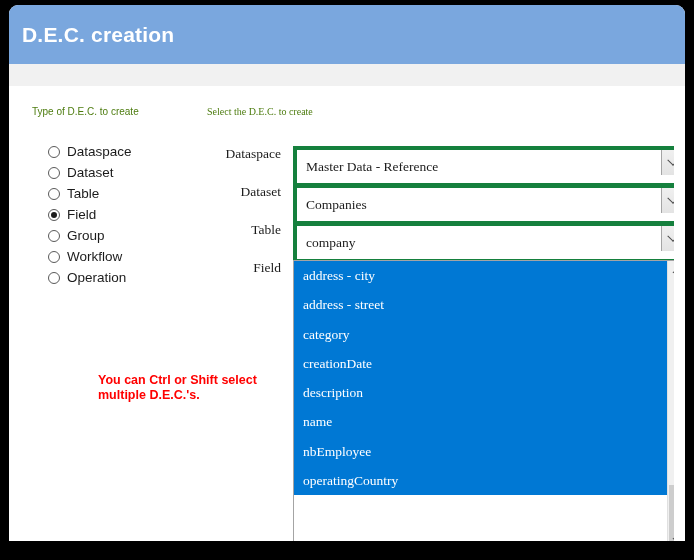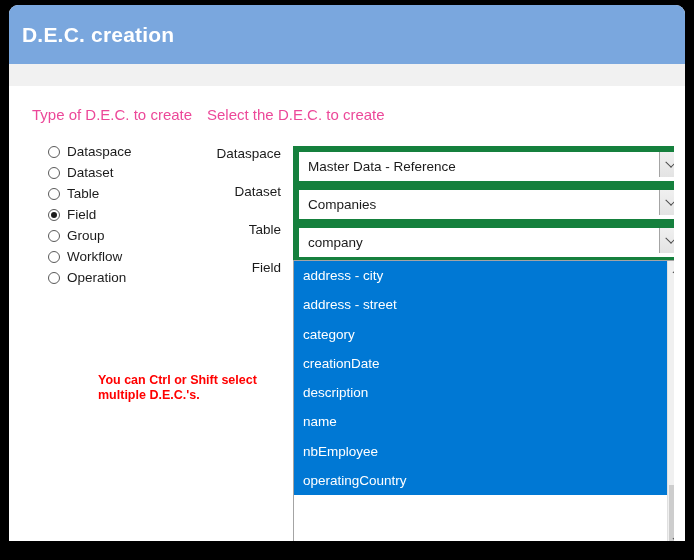--- a/index.html
+++ b/index.html
@@ -73,23 +73,23 @@
   }
 
   
   .left-col {
     position: absolute;
     left: 12px;
     top: 20px;
     width: 175px;
   }
   .section-heading {
-    font-size: 15px;
-    color: #ec4899;
-    margin-bottom: 18px;
+    font-size: 10px;
+    color: #4d7c0f;
+    margin-bottom: 24px;
     white-space: nowrap;
   }
   .radio-list {
     margin-left: 16px;
   }
   .radio-row {
     display: flex;
     align-items: center;
     height: 21px;
     cursor: default;
@@ -131,20 +131,21 @@
     font-weight: bold;
   }
 
   
   .right-col {
     position: absolute;
     left: 187px;
     top: 20px;
     right: 0;
     bottom: 0;
+    font-family: Liberation Serif, serif;
   }
   .field-row {
     position: absolute;
     left: 0;
     display: flex;
     align-items: flex-start;
   }
   .field-label {
     font-size: 13.5px;
     color: #1b1b1b;
@@ -154,21 +155,21 @@
     box-sizing: border-box;
     flex: none;
     white-space: nowrap;
   }
 
   
   .select-ctrl {
     position: relative;
     width: 394px;
     height: 41px;
-    border: 6px solid #15803d;
+    border: 4px solid #15803d;
     background: #ffffff;
     box-sizing: border-box;
     display: flex;
     align-items: center;
     cursor: default;
   }
   .select-value {
     font-size: 13.5px;
     color: #1b1b1b;
     padding-left: 9px;

